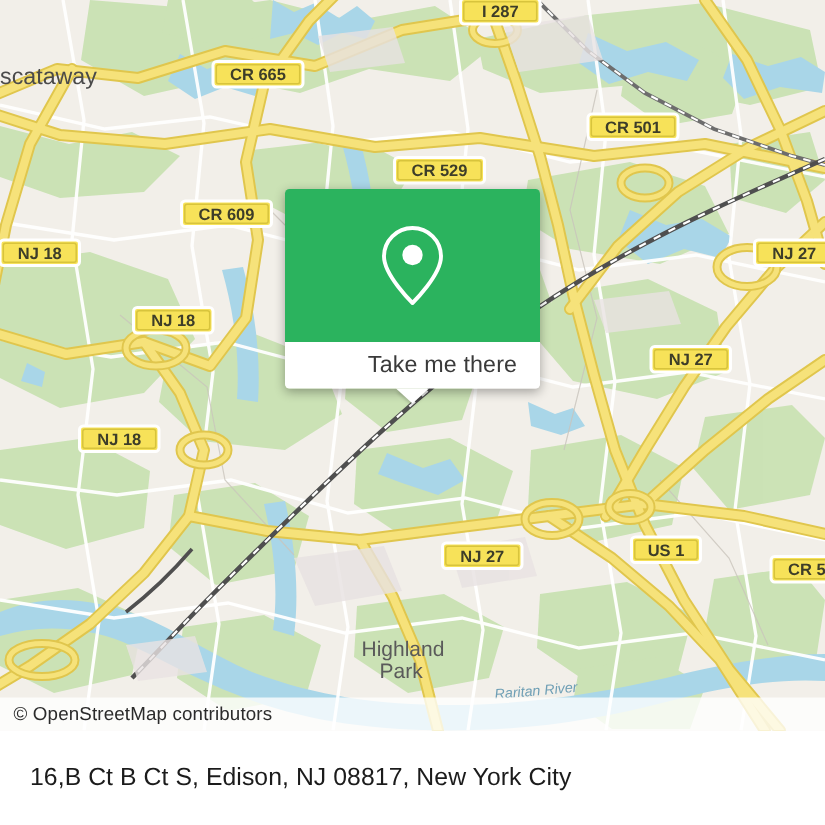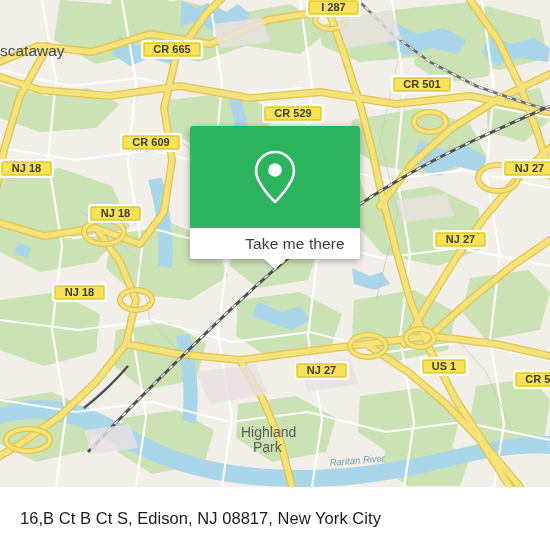--- a/index.html
+++ b/index.html
@@ -297,20 +297,23 @@
             </g>
             <g>
               <rect x="514" y="371" width="60" height="17" rx="2.5" fill="#f7e259" stroke="#ffffff" stroke-width="2"></rect>
               <rect x="516.2" y="373.2" width="55.6" height="12.6" rx="1.5" fill="none" stroke="#d8c43c" stroke-width="1"></rect>
               <text x="544" y="383.4" text-anchor="middle" font-family="'Liberation Sans', sans-serif" font-size="11" font-weight="bold" fill="#3d3d29">CR 514</text>
             </g>
           </g>
       </g>
     </svg>
 
+    <div class="attrib">
+      <span class="txt">© OpenStreetMap contributors</span>
+    </div>
   </div>
 
   <div class="popup">
     <div class="popup-body">
       <svg class="pin-ico" viewBox="0 0 46 56">
         <path d="M23 3 C12.5 3 4 11.5 4 22 C4 34.5 23 53 23 53 C23 53 42 34.5 42 22 C42 11.5 33.5 3 23 3 Z" fill="none" stroke="#ffffff" stroke-width="2.6" stroke-linejoin="round"></path>
         <circle cx="23" cy="21" r="6.8" fill="#ffffff"></circle>
       </svg>
     </div>
     <div class="popup-foot">

